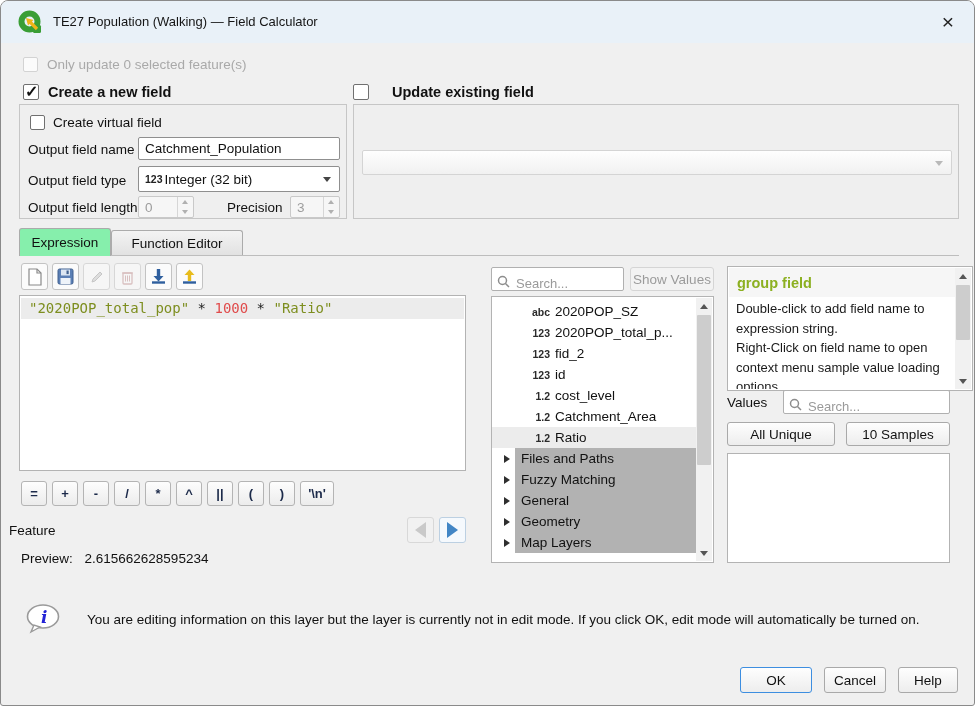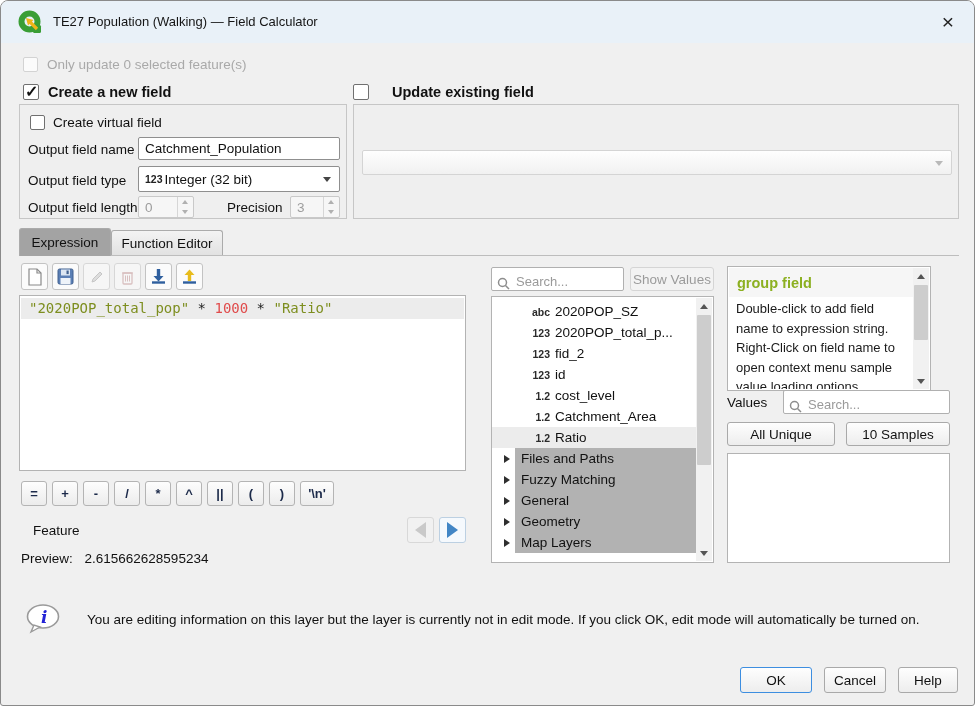--- a/index.html
+++ b/index.html
@@ -38,21 +38,21 @@
     display:flex;flex-direction:column;}
   .spin .btns i{flex:1;position:relative;}
   .spin .btns i::after{content:"";position:absolute;left:4px;top:3px;border-left:3.5px solid transparent;
     border-right:3.5px solid transparent;}
   .spin .btns i.up::after{border-bottom:4px solid #b0b0b0;}
   .spin .btns i.dn::after{border-top:4px solid #b0b0b0;}
 
   
   .tab{position:absolute;border:1px solid #ababab;border-bottom:none;border-radius:3px 3px 0 0;
     text-align:center;cursor:pointer;}
-  .tab.active{background:#a3a3a3;z-index:3;}
+  .tab.active{background:#86efac;z-index:3;}
   .tab.inactive{background:linear-gradient(#f3f3f3,#e1e1e1);z-index:1;}
   .tabline{position:absolute;left:18px;top:254px;width:940px;height:1px;background:#bdbdbd;z-index:2;}
 
   .toolbtn{position:absolute;top:262px;width:27px;height:27px;background:#fbfbfb;border:1px solid #c3c3c3;
     border-radius:3px;display:flex;align-items:center;justify-content:center;cursor:pointer;}
   .toolbtn.disabled{opacity:.55;}
 
   .editor{position:absolute;left:18px;top:294px;width:447px;height:176px;background:#fff;
     border:1px solid #b3b3b3;font-family:"DejaVu Sans Mono",monospace;font-size:14px;}
   .cur-line{position:absolute;left:1px;right:1px;top:2px;height:21px;background:#ececec;}
@@ -68,21 +68,21 @@
   .navbtn{position:absolute;top:516px;width:27px;height:26px;border-radius:3px;display:flex;
     align-items:center;justify-content:center;}
   .navbtn.prev{background:#f1f1f1;border:1px solid #d8d8d8;}
   .navbtn.next{background:#f5f9fd;border:1px solid #bcd0e2;cursor:pointer;}
   .tri-left{width:0;height:0;border-top:8px solid transparent;border-bottom:8px solid transparent;
     border-right:11px solid #c9c9c9;}
   .tri-right{width:0;height:0;border-top:8px solid transparent;border-bottom:8px solid transparent;
     border-left:11px solid #4286c5;}
 
   .search-box{position:absolute;background:#fff;border:1px solid #b0b0b0;border-radius:2px;display:flex;
-    align-items:flex-end;padding:0 5px;}
+    align-items:flex-start;padding:7px 5px;}
   .search-box input{border:none;outline:none;width:100%;font-family:"Liberation Sans",sans-serif;
     font-size:13px;color:#333;background:transparent;}
   .search-box input::placeholder{color:#9a9a9a;}
 
   .pushbtn{position:absolute;background:linear-gradient(#fefefe,#ededed);border:1px solid #a9a9a9;
     border-radius:3px;text-align:right;font-size:13.5px;color:#111;cursor:pointer;display:flex;
     align-items:center;justify-content:center;}
   .pushbtn.disabled{background:#f3f3f3;border-color:#d5d5d5;color:#9b9b9b;cursor:default;}
   .pushbtn.focus{border-color:#3d8ee0;}
 
@@ -174,21 +174,21 @@
 
   <span class="cb" style="left:352px;top:83px;"></span>
   <span class="lbl bold" style="left:391px;top:83px;">Update existing field</span>
   <div class="groupbox" style="left:352px;top:103px;width:606px;height:115px;">
     <div class="combo disabled" style="left:8px;top:45px;width:590px;height:25px;">
       <span class="arr"></span>
     </div>
   </div>
 
   <div class="tab active" style="left:18px;top:227px;width:92px;height:28px;line-height:28px;">Expression</div>
-  <div class="tab inactive" style="left:110px;top:229px;width:112px;height:26px;line-height:26px;">Function Editor</div>
+  <div class="tab inactive" style="left:110px;top:229px;width:132px;height:26px;line-height:26px;">Function Editor</div>
   <div class="tabline"></div>
 
   <div class="toolbtn" style="left:20px;">
     <svg width="16" height="18" viewBox="0 0 16 18">
       <path d="M2 1 L10 1 L14 5 L14 17 L2 17 Z" fill="#fff" stroke="#8a8a8a" stroke-width="1.2"></path>
       <path d="M10 1 L10 5 L14 5" fill="none" stroke="#8a8a8a" stroke-width="1.2"></path>
     </svg>
   </div>
   <div class="toolbtn" style="left:51px;">
     <svg width="17" height="17" viewBox="0 0 17 17">
@@ -238,21 +238,21 @@
     <span class="opbtn">-</span>
     <span class="opbtn">/</span>
     <span class="opbtn">*</span>
     <span class="opbtn">^</span>
     <span class="opbtn">||</span>
     <span class="opbtn">(</span>
     <span class="opbtn">)</span>
     <span class="opbtn" style="min-width:34px;">'\n'</span>
   </div>
 
-  <span class="lbl" style="left:32px;top:522px;">Feature</span>
+  <span class="lbl" style="left:8px;top:522px;">Feature</span>
   <div class="navbtn prev" style="left:406px;">
     <span class="tri-left"></span>
   </div>
   <div class="navbtn next" style="left:438px;">
     <span class="tri-right"></span>
   </div>
 
   <div style="position:absolute;left:20px;top:550px;">
     <span class="lbl" style="position:static;">Preview:</span>
     <span style="margin-left:8px;">2.615662628595234</span>
@@ -322,21 +322,21 @@
       <span class="sb up">
           <i></i>
         </span>
       <span class="sb down">
           <i></i>
         </span>
       <span class="thumb" style="top:17px;height:150px;"></span>
     </div>
   </div>
 
-  <div class="listbox" style="left:726px;top:265px;width:204px;height:125px;">
+  <div class="listbox" style="left:726px;top:265px;width:246px;height:125px;">
     <div class="help-head">
       <span class="help-title">group field</span>
     </div>
     <div class="help-body">
       <div>Double-click to add field name to expression string.</div>
       <div>Right-Click on field name to open context menu sample value loading options.</div>
     </div>
     <div class="vscroll">
       <span class="sb up">
           <i></i>

